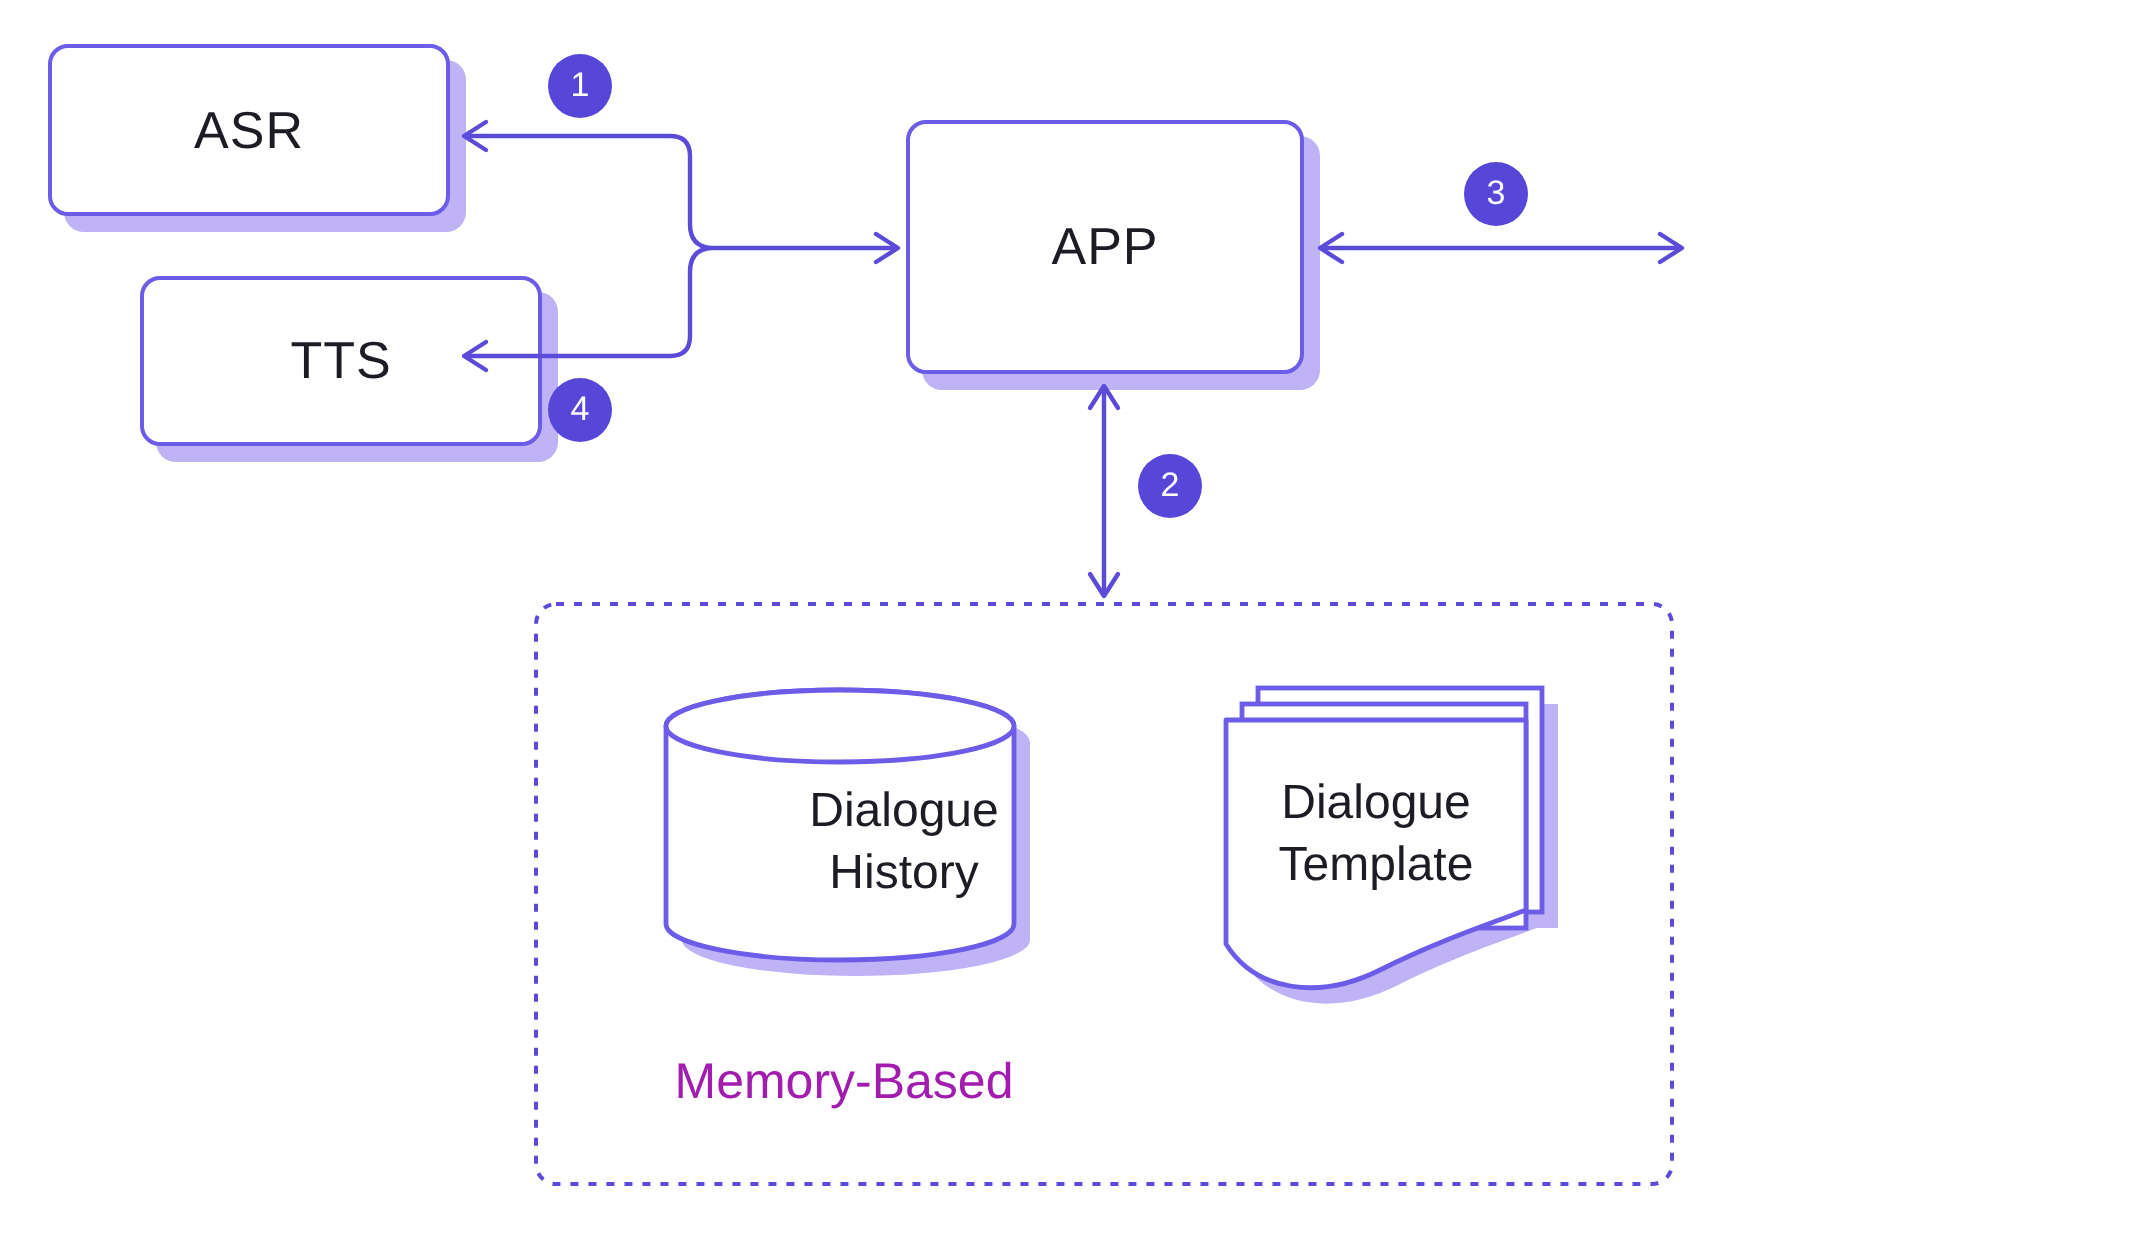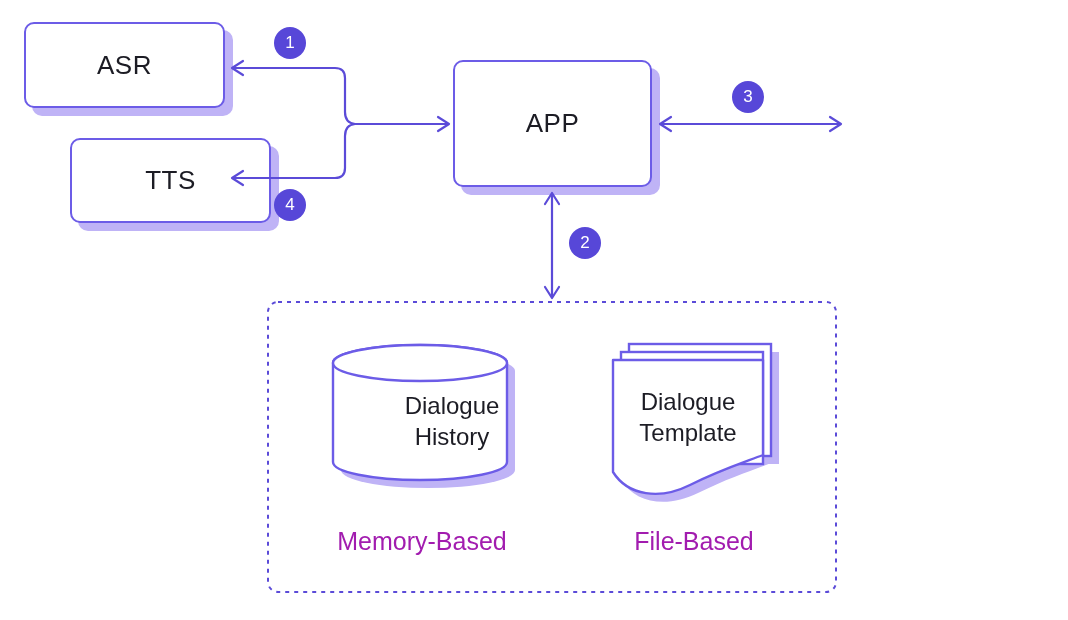--- a/index.html
+++ b/index.html
@@ -95,15 +95,14 @@
 
   <div class="badge" id="badge-1">1</div>
   <div class="badge" id="badge-2">2</div>
   <div class="badge" id="badge-3">3</div>
   <div class="badge" id="badge-4">4</div>
 
   <div class="item-label" id="label-dialogue">Dialogue History</div>
   <div class="item-label" id="label-persona">Dialogue Template</div>
 
   <div class="type-label" id="label-memory">Memory-Based</div>
-  <div class="type-label" id="label-file">File-Based</div>
 
 </div>
 
 </body></html>

